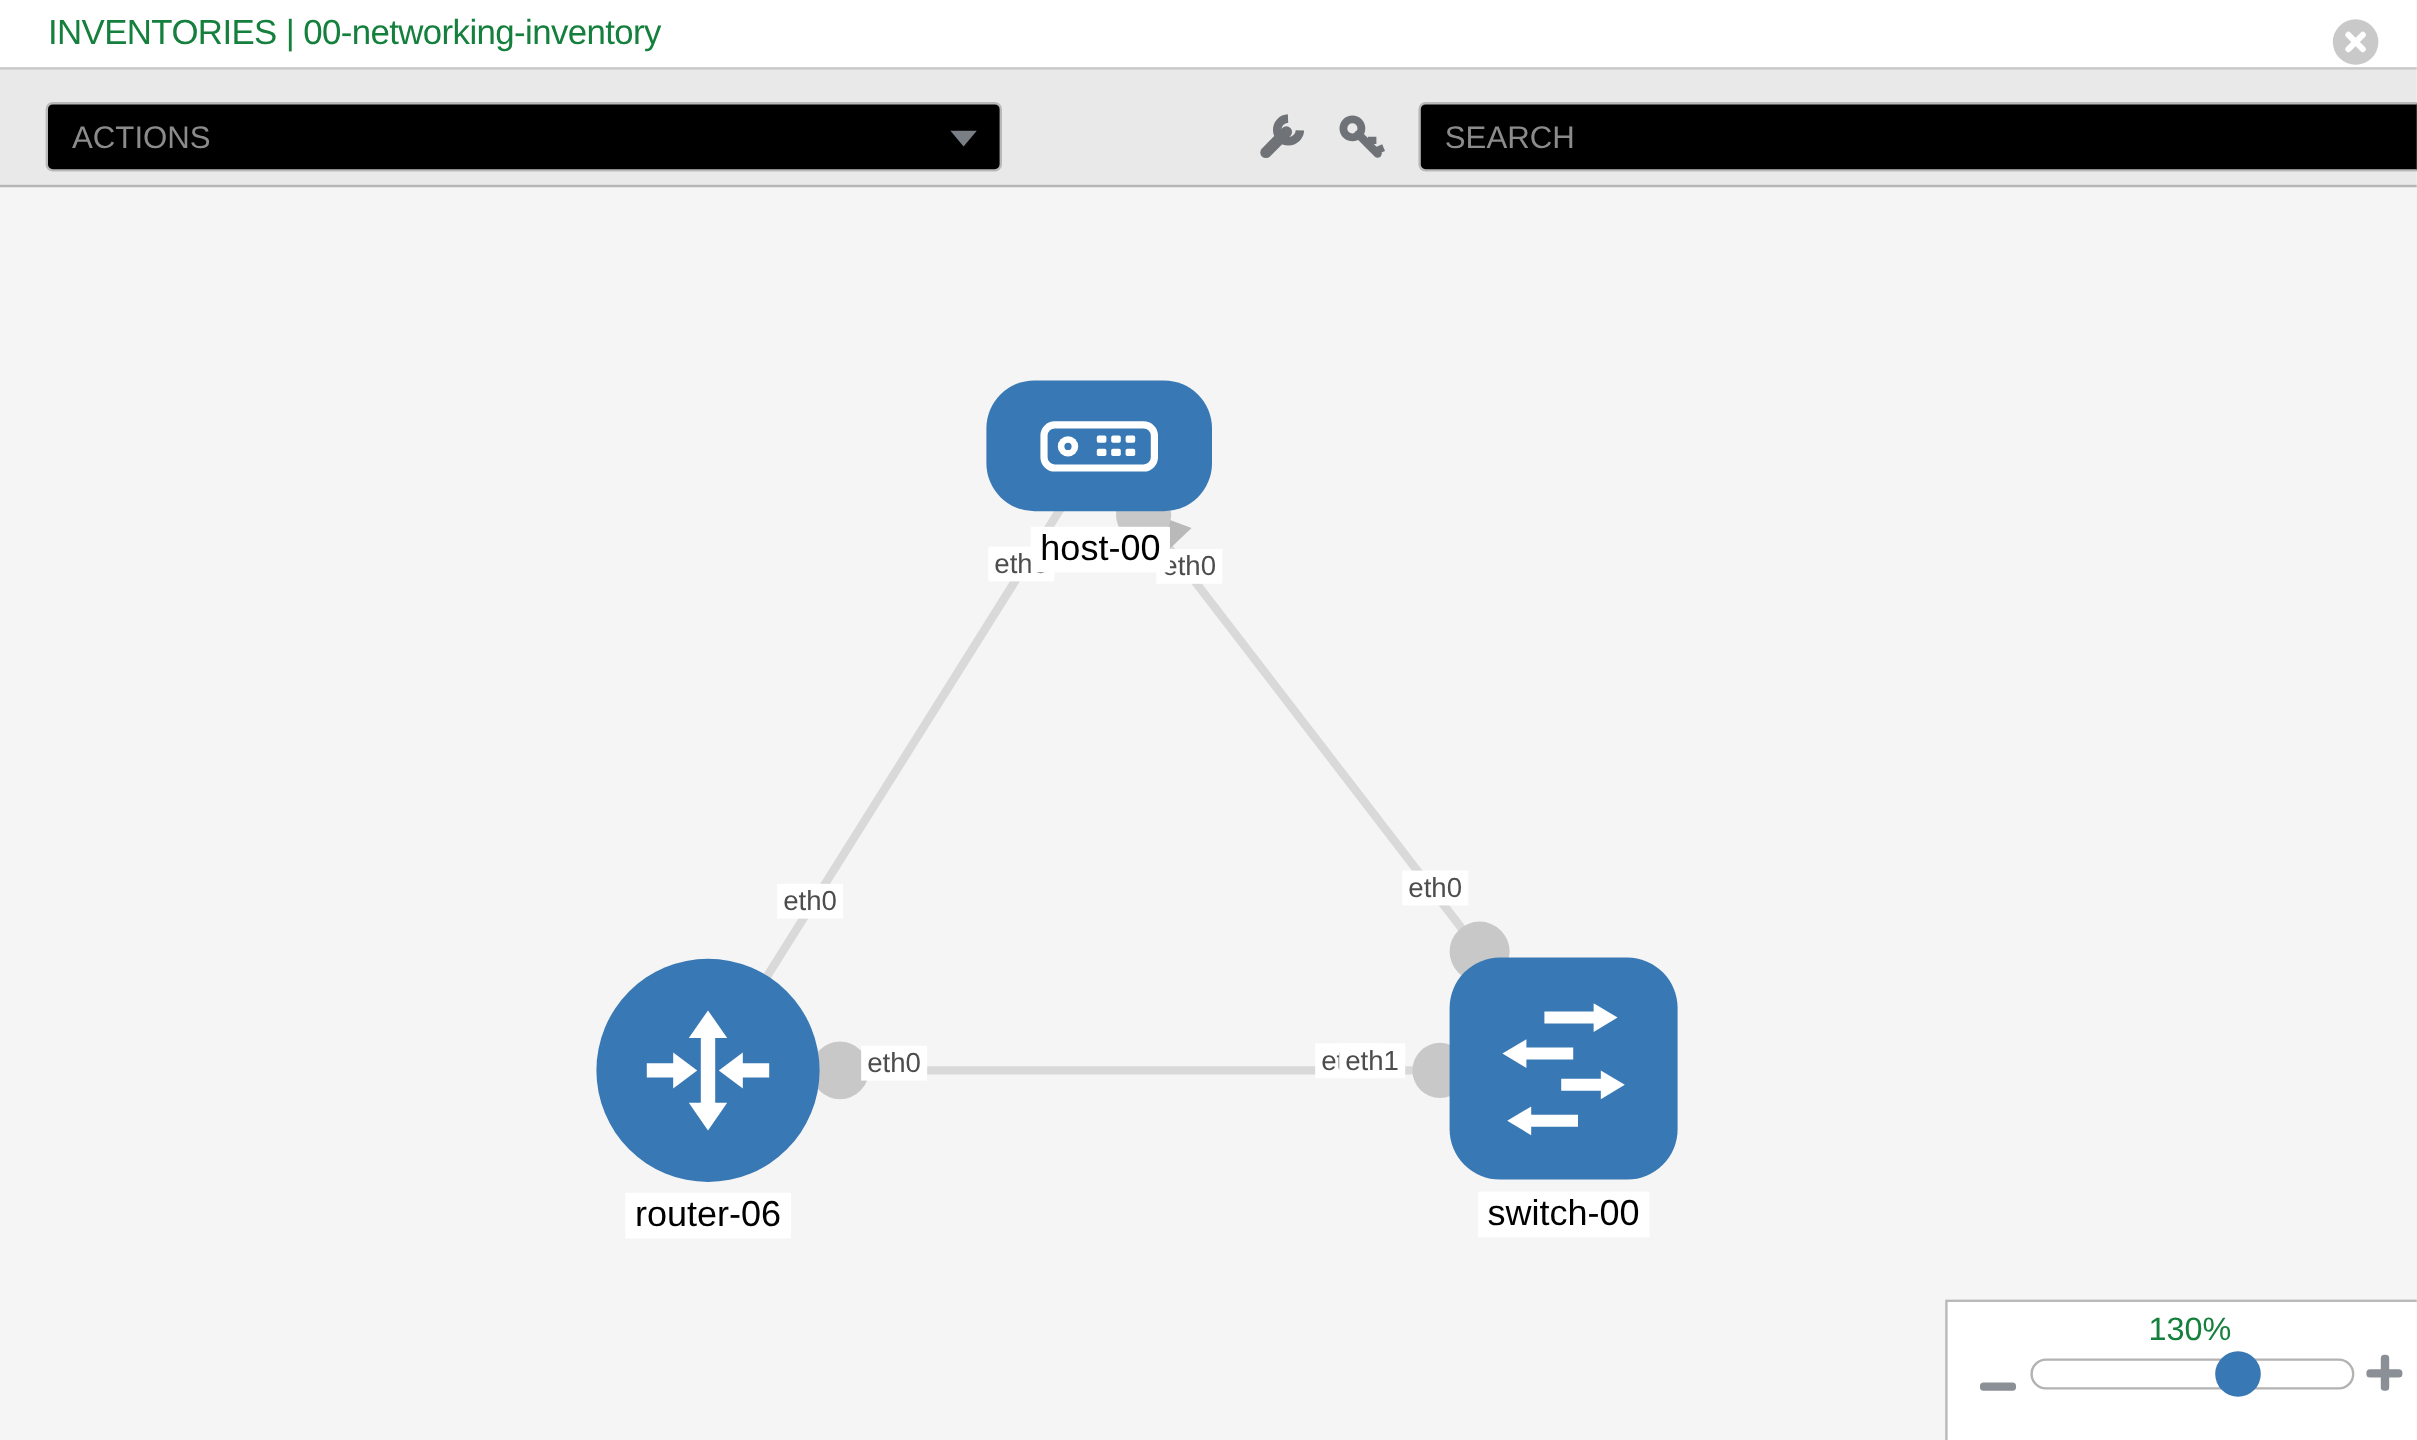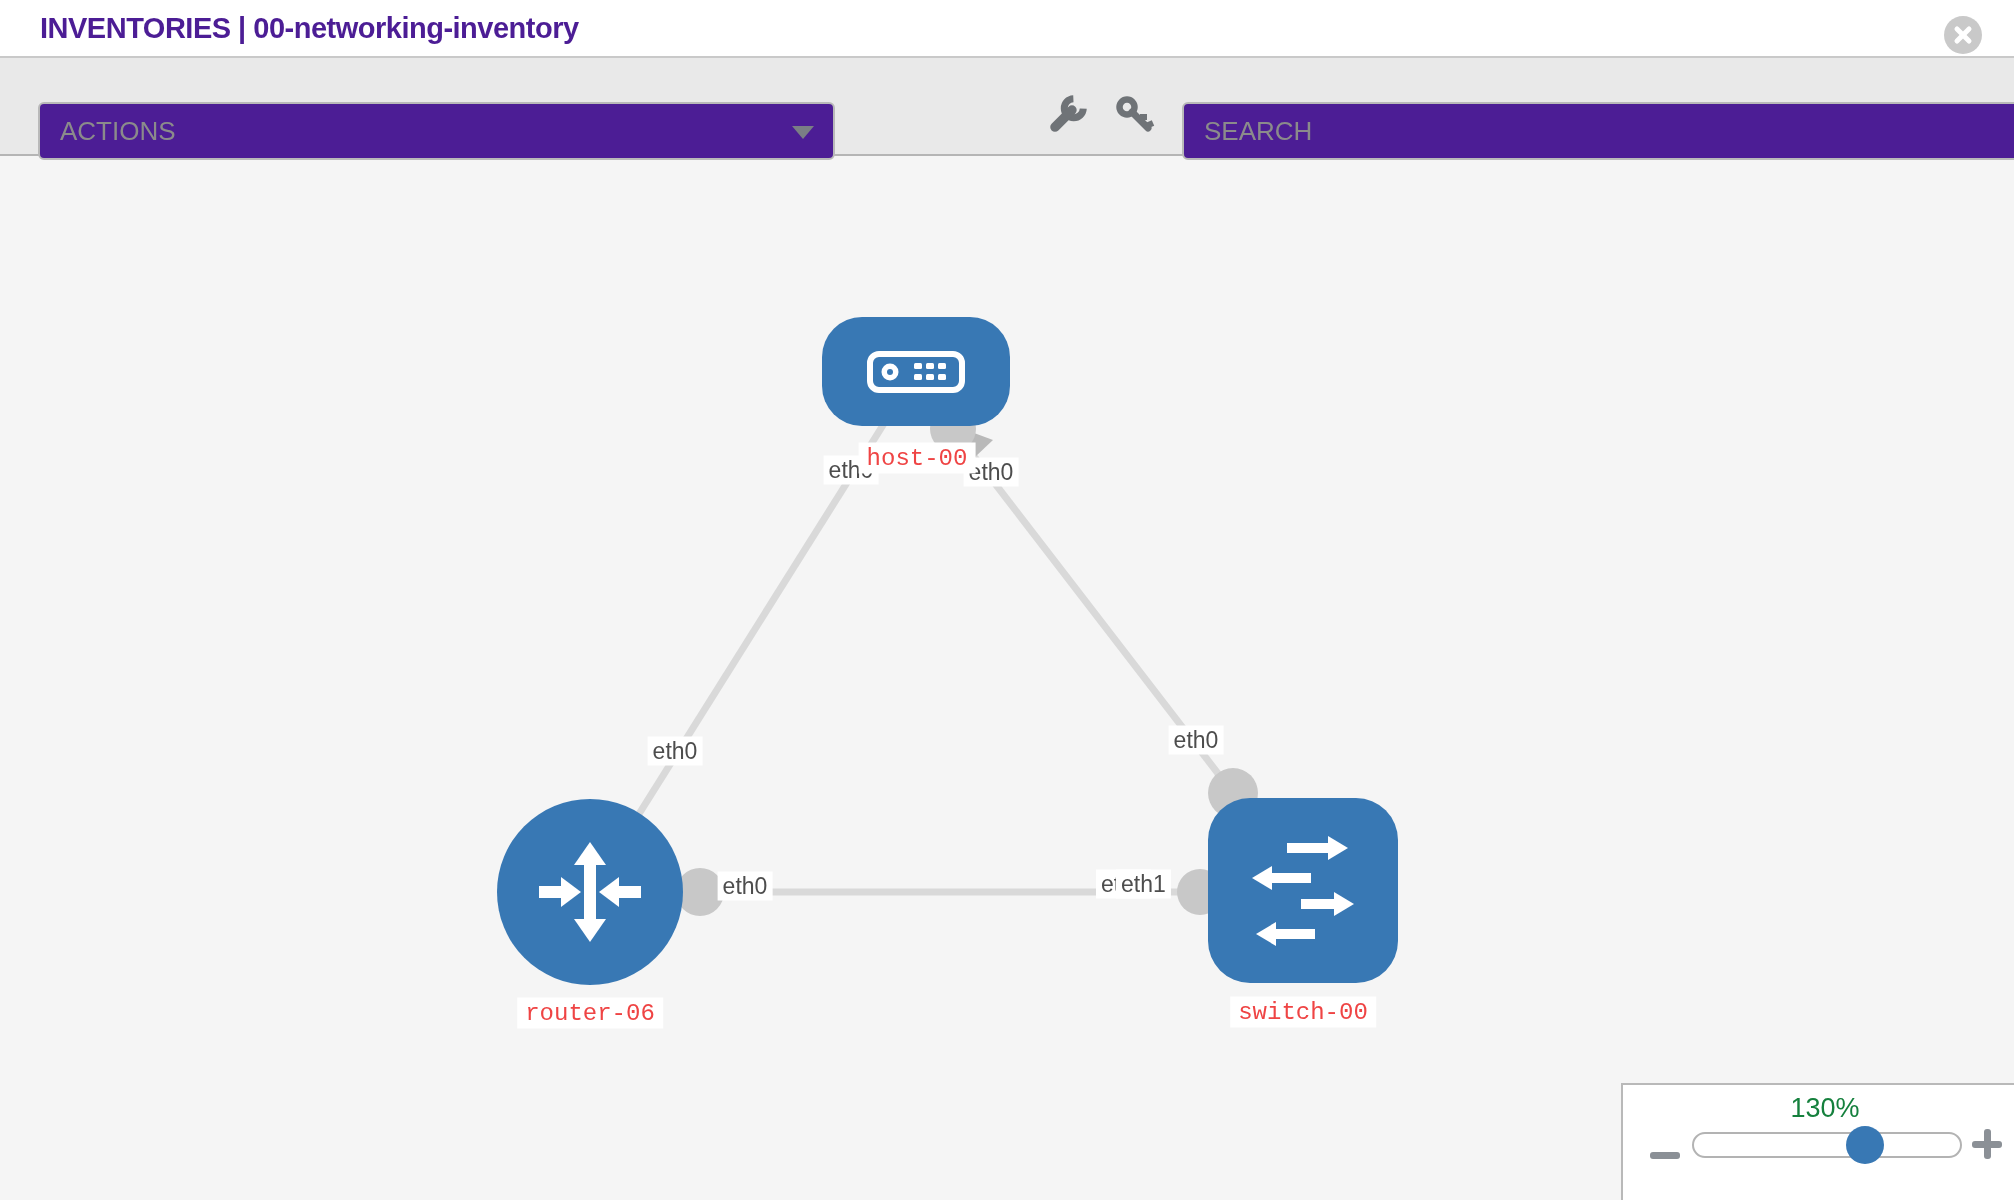--- a/index.html
+++ b/index.html
@@ -10,37 +10,37 @@
     background:#f5f5f5;
   }
 
   
   .header {
     position:absolute; top:0; left:0; width:2014px; height:56px;
     background:#ffffff; z-index:10;
   }
   .header .title {
     position:absolute; left:40px; top:0; line-height:56px;
-    font-size:29px; font-weight:bold; color:#4c1d95; letter-spacing:-0.5px;
+    font-size:29px; font-weight:normal; color:#15803d; letter-spacing:-0.5px;
   }
   .close-btn {
     position:absolute; right:32px; top:16px; width:38px; height:38px;
     border-radius:50%; background:#c9c9c9; cursor:pointer;
     display:flex; align-items:center; justify-content:center;
   }
 
   
   .toolbar {
     position:absolute; top:56px; left:0; width:2014px; height:100px;
     background:#e9e9e9; border-top:2px solid #c9c9c9; border-bottom:2px solid #b5b5b5;
     z-index:10;
   }
   .select-box {
-    position:absolute; top:44px; height:58px;
-    background:#4c1d95; border:2px solid #b9b9b9; border-radius:6px;
+    position:absolute; top:27px; height:58px;
+    background:#000000; border:2px solid #b9b9b9; border-radius:6px;
     font-size:26px; color:#8b8b8b; line-height:54px; padding-left:20px;
     cursor:pointer;
   }
   .select-box .caret {
     position:absolute; right:19px; top:22px; width:0; height:0;
     border-left:11px solid transparent; border-right:11px solid transparent;
     border-top:13px solid #7a7e85;
   }
   .actions-box { left:38px;  width:797px; }
   .search-box  { left:1182px; width:957px; }
@@ -59,21 +59,21 @@
   .node {
     position:absolute; background:#3878b4; z-index:2;
     display:flex; align-items:center; justify-content:center; cursor:pointer;
   }
   .node-host   { left:822px;  top:317px; width:188px; height:109px; border-radius:40px; }
   .node-router { left:497px;  top:799px; width:186px; height:186px; border-radius:50%; }
   .node-switch { left:1208px; top:798px; width:190px; height:185px; border-radius:42px; }
 
   .node-label {
     position:absolute; transform:translate(-50%,-50%); z-index:4;
-    background:#ffffff; color:#ef4444; font-size:24px; padding:2px 8px; white-space:nowrap;font-family:Liberation Mono, monospace;
+    background:#ffffff; color:#000000; font-size:30px; padding:2px 8px; white-space:nowrap;
   }
   .iface-label {
     position:absolute; transform:translate(-50%,-50%); z-index:3;
     background:#ffffff; color:#4d4d4d; font-size:23px; padding:1px 5px; white-space:nowrap;
   }
   .iface-abs { transform:translate(0,-50%); }   
 
   
   .zoom-panel {
     position:absolute; left:1621px; top:1083px; width:500px; height:210px;

